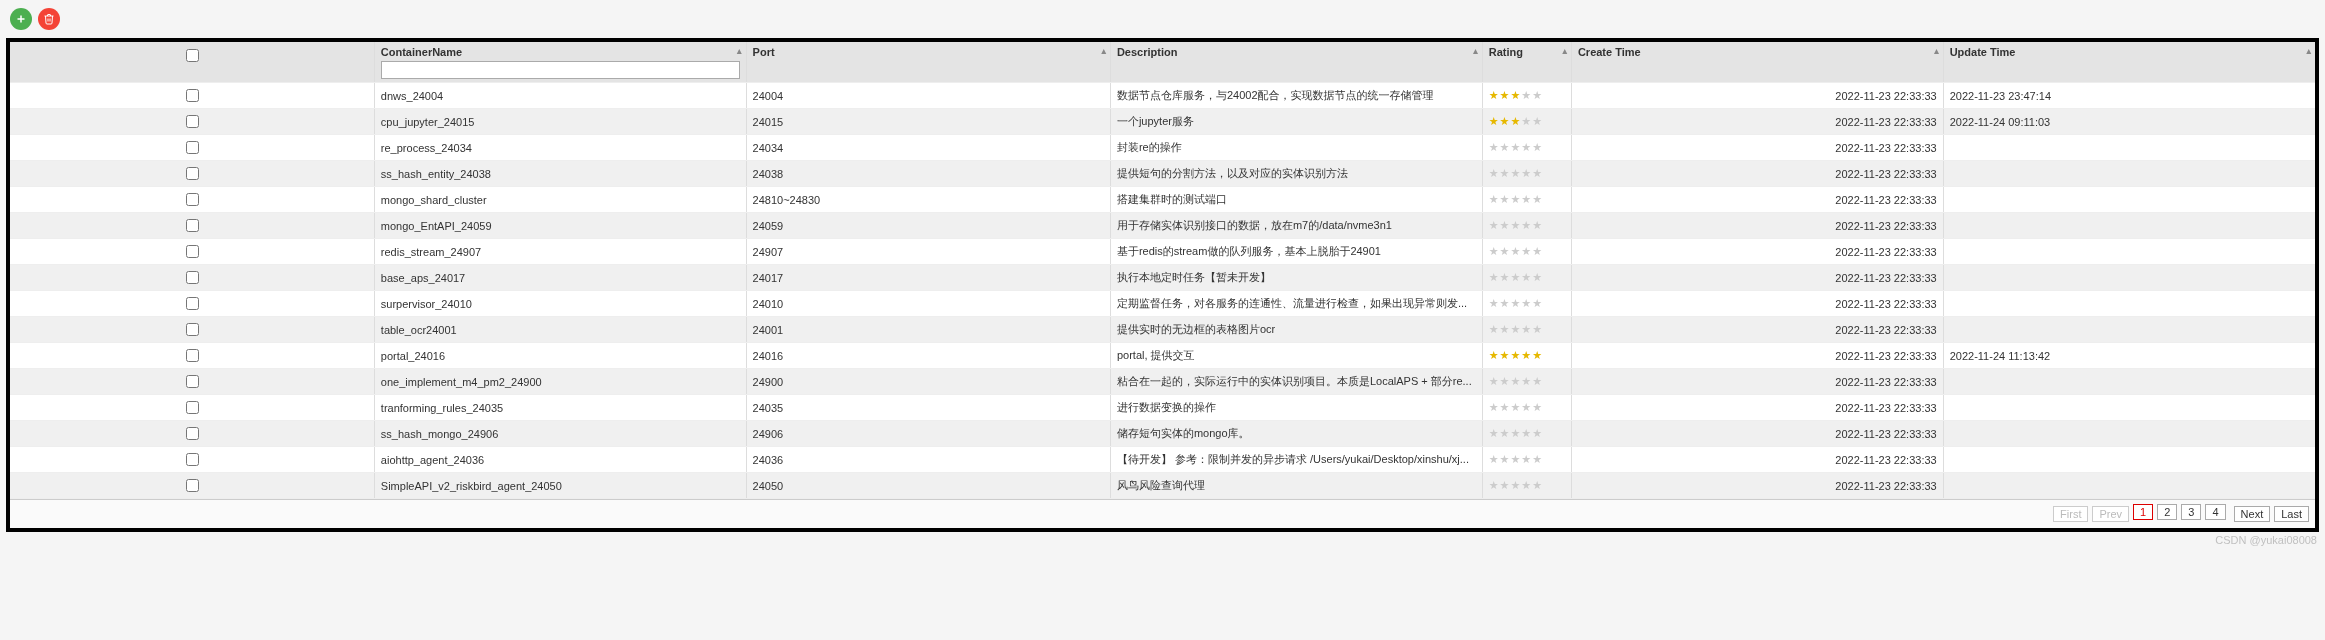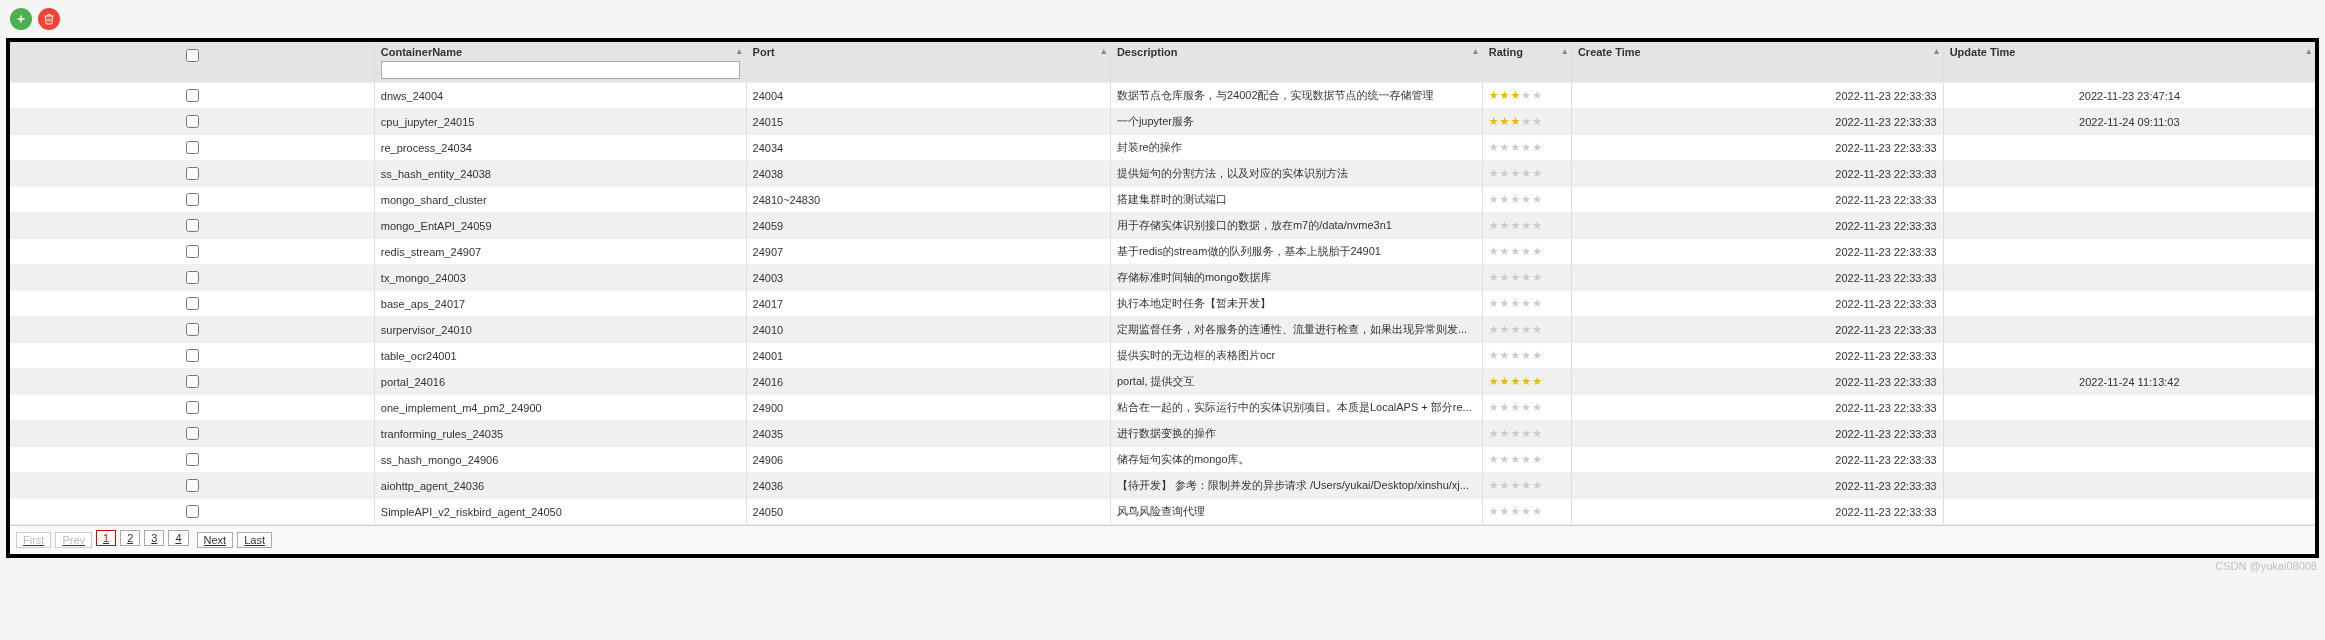--- a/index.html
+++ b/index.html
@@ -74,31 +74,31 @@
     height: 18px;
   }
   tbody tr:nth-child(even) td { background: #f0f0f0; }
   tbody tr:nth-child(odd) td { background: #fff; }
   .col-check { width: 245px; text-align: center; }
   .col-name  { width: 250px; }
   .col-port  { width: 245px; }
   .col-desc  { width: 250px; }
   .col-rating{ width: 60px; }
   .col-ctime { width: 250px; text-align: right; }
-  .col-utime { width: 250px; text-align: center; }
+  .col-utime { width: 250px; text-align: left; }
   .stars { color: #ccc; letter-spacing: 1px; font-size: 11px; }
   .star-on { color: #e6b800; }
   .cb { display:inline-block; }
   .footer {
     display: flex;
+    justify-content: flex-end;
     padding: 6px;
     gap: 4px;
     border-top: 1px solid #ccc;
     background: #fafafa;
-    text-decoration: underline;
   }
   .pg-btn {
     border: 1px solid #aaa;
     background: #fff;
     padding: 1px 6px;
     font-size: 11px;
     cursor: pointer;
     color: #333;
     min-width: 18px;
     text-align: center;
@@ -244,29 +244,20 @@
           <td class="col-check"><input type="checkbox" class="cb" style=""></td>
           <td>redis_stream_24907</td>
           <td>24907</td>
           <td>基于redis的stream做的队列服务，基本上脱胎于24901</td>
           <td><span class="stars"><span class="">★</span><span class="">★</span><span class="">★</span><span class="">★</span><span class="">★</span></span></td>
           <td class="col-ctime">2022-11-23 22:33:33</td>
           <td class="col-utime"></td>
         </tr>
         <tr>
           <td class="col-check"><input type="checkbox" class="cb" style=""></td>
-          <td>tx_mongo_24003</td>
-          <td>24003</td>
-          <td>存储标准时间轴的mongo数据库</td>
-          <td><span class="stars"><span class="">★</span><span class="">★</span><span class="">★</span><span class="">★</span><span class="">★</span></span></td>
-          <td class="col-ctime">2022-11-23 22:33:33</td>
-          <td class="col-utime"></td>
-        </tr>
-        <tr>
-          <td class="col-check"><input type="checkbox" class="cb" style=""></td>
           <td>base_aps_24017</td>
           <td>24017</td>
           <td>执行本地定时任务【暂未开发】</td>
           <td><span class="stars"><span class="">★</span><span class="">★</span><span class="">★</span><span class="">★</span><span class="">★</span></span></td>
           <td class="col-ctime">2022-11-23 22:33:33</td>
           <td class="col-utime"></td>
         </tr>
         <tr>
           <td class="col-check"><input type="checkbox" class="cb" style=""></td>
           <td>surpervisor_24010</td>

